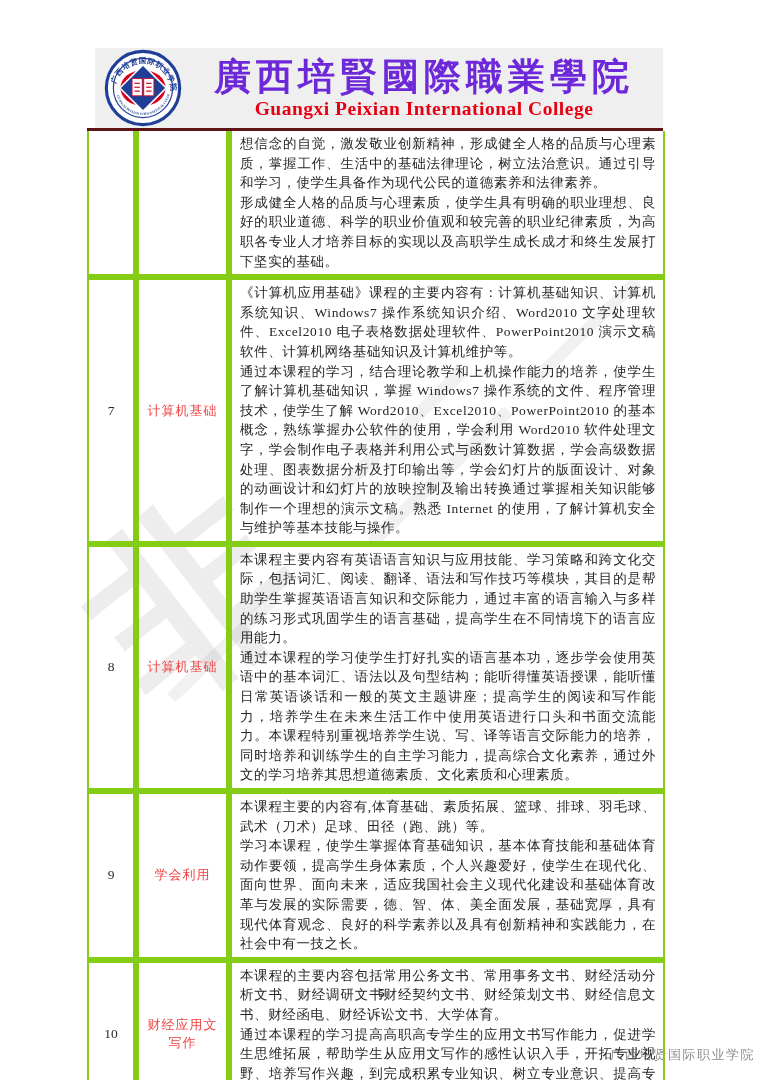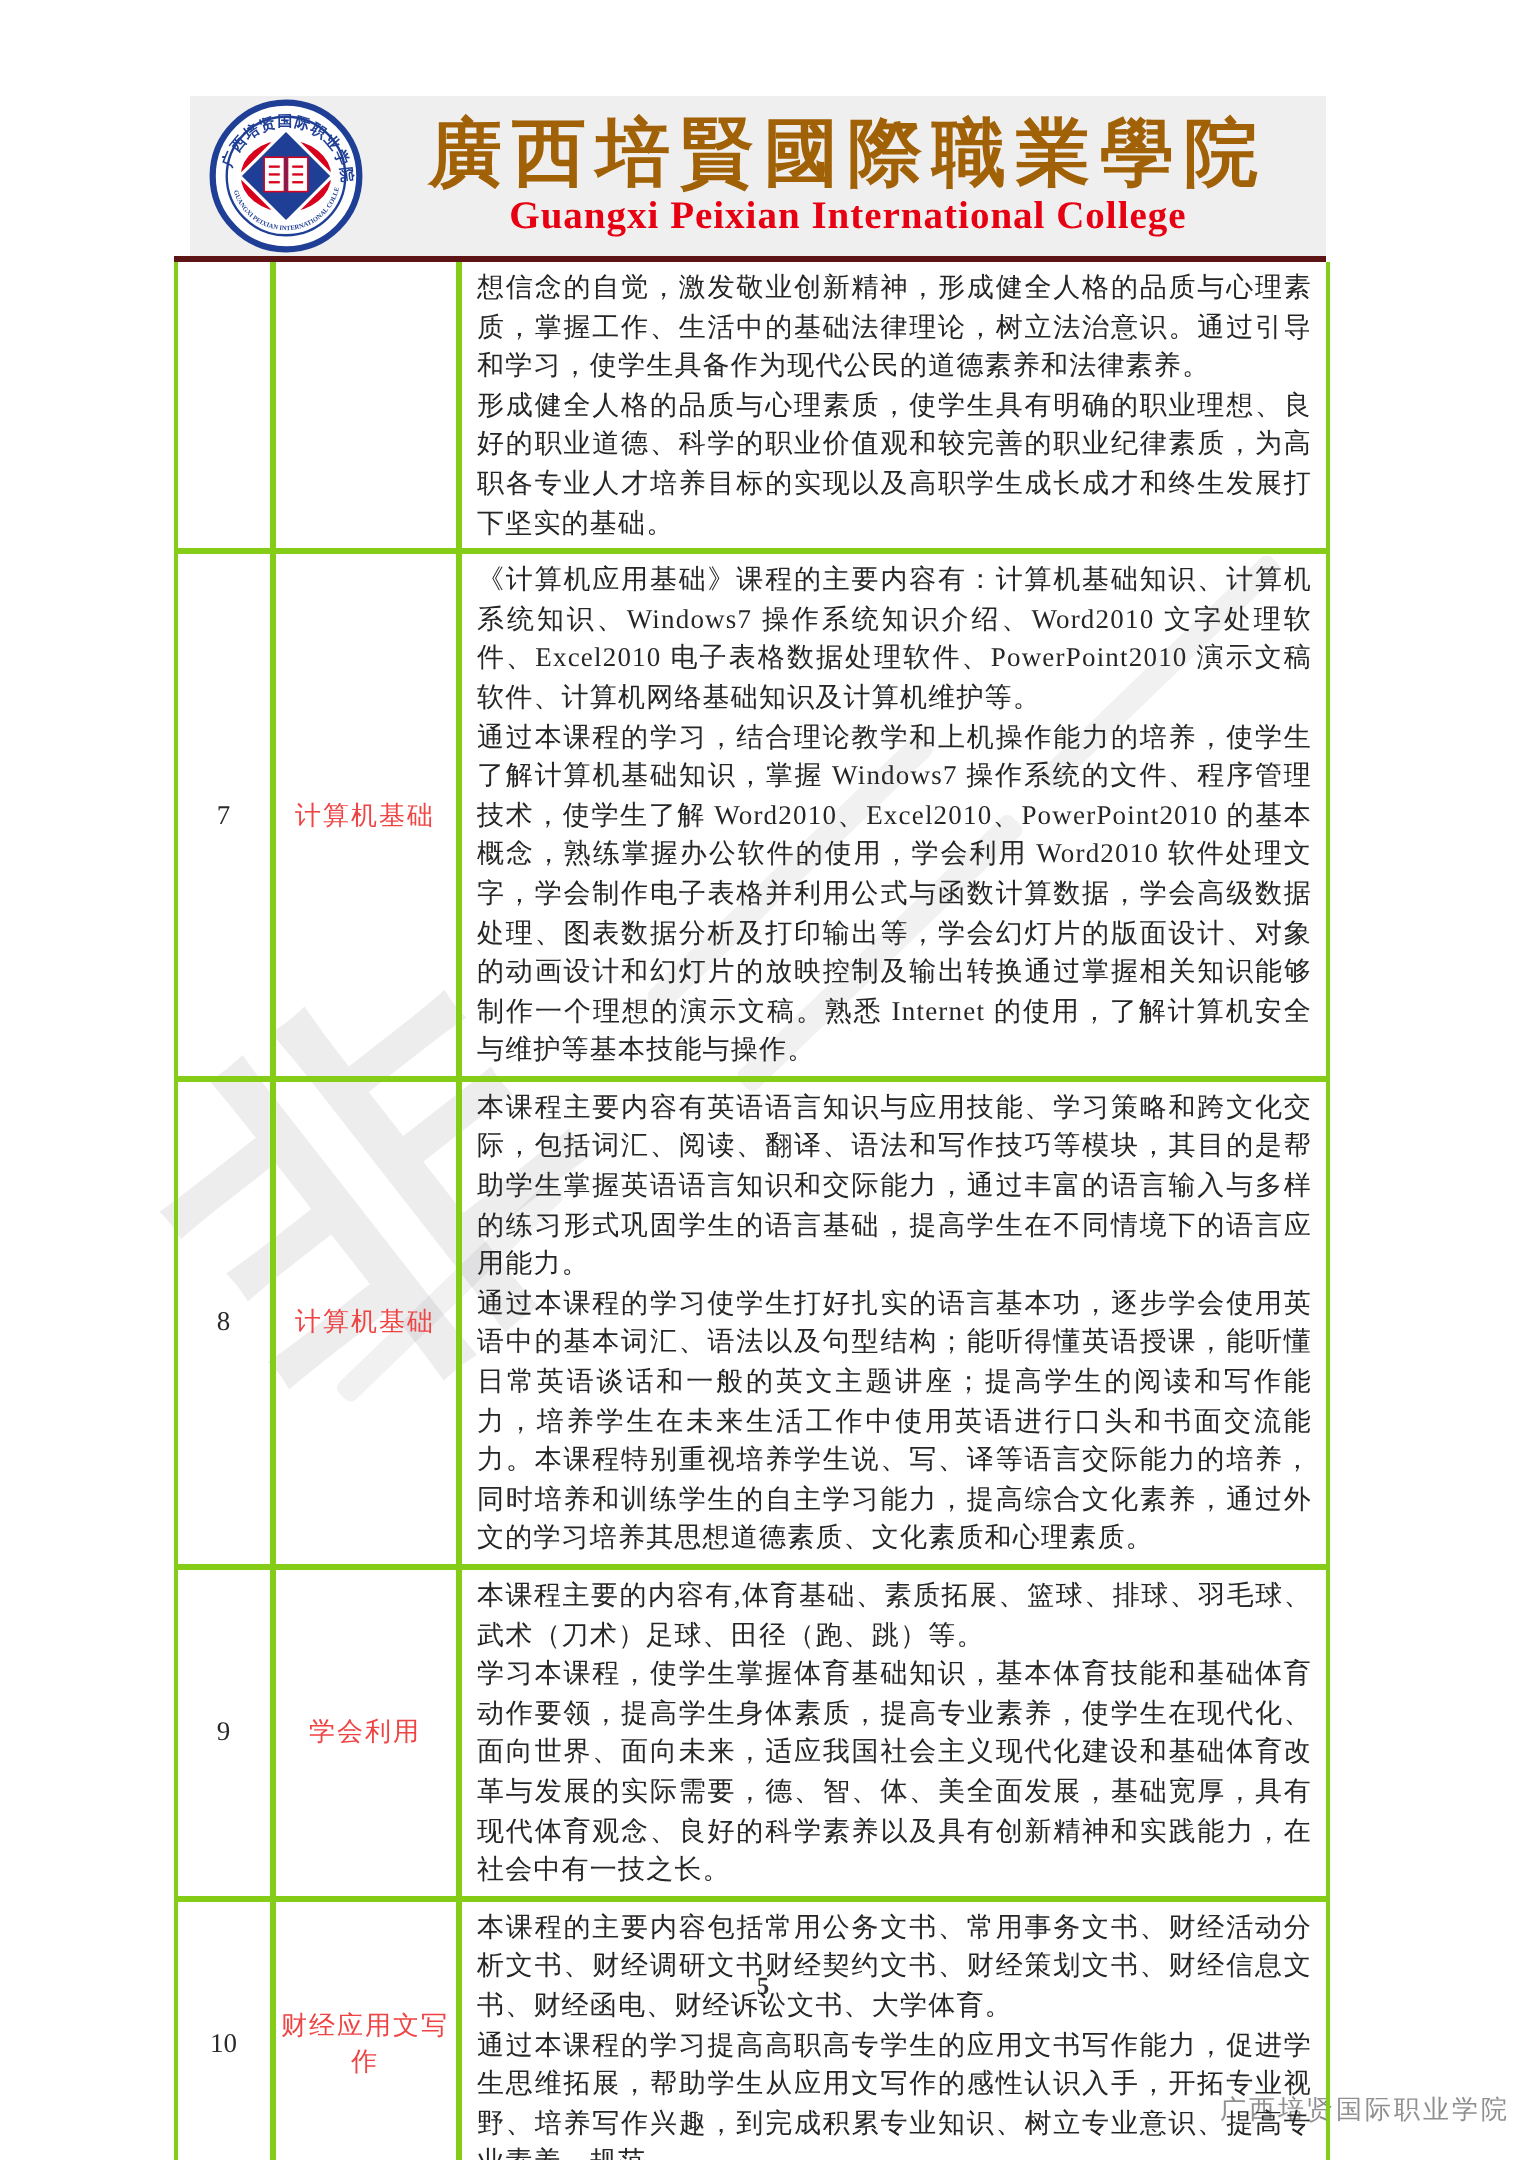--- a/index.html
+++ b/index.html
@@ -7,22 +7,22 @@
   body { position: relative; font-family: "Liberation Serif", "DejaVu Serif", serif; color: #262626; }
 
   
   .header-band {
     position: absolute; left: 95px; top: 48px; width: 568px; height: 80px;
     background: #f0eff0; display: flex; align-items: center; padding: 2px 4px;
   }
   .logo-wrap { width: 80px; height: 78px; flex: 0 0 auto; margin-left: 4px; }
   .titles { flex: 1; text-align: center; padding-left: 6px; }
   .title-zh {
-    color: #a16207; font-size: 37px; font-weight: bold; letter-spacing: 5px;
-    line-height: 42px; font-family: Liberation Sans, sans-serif; white-space: nowrap;
+    color: #6d28d9; font-size: 37px; font-weight: bold; letter-spacing: 5px;
+    line-height: 42px; font-family: Liberation Serif, serif; white-space: nowrap;
   }
   .title-en {
     color: #e60012; font-size: 19.5px; font-weight: bold; letter-spacing: 0.5px;
     line-height: 22px; font-family: "Liberation Serif", serif; white-space: nowrap;
   }
   .header-rule {
     position: absolute; left: 87px; top: 128px; width: 576px; height: 3px;
     background: #5c1414;
   }
 
@@ -37,21 +37,21 @@
   .wm-bar2 { left: 345px; top: 470px; width: 190px; height: 13px; transform: rotate(-44deg); }
   .wm-bar3 { left: 500px; top: 330px; width: 160px; height: 12px; transform: rotate(-44deg); }
   .wm-bar4 { left: 150px; top: 640px; width: 150px; height: 12px; transform: rotate(-44deg); }
 
   
   table.course-table {
     position: absolute; left: 87px; top: 131px; width: 576px; z-index: 1;
     border-collapse: collapse; table-layout: fixed; background: transparent;
   }
   .course-table td {
-    border: 3px solid #84cc16; vertical-align: middle; background: transparent;
+    border: 6px solid #84cc16; vertical-align: middle; background: transparent;
   }
   .course-table tr > td:first-child { border-left-width: 2px; }
   .course-table tr > td:last-child { border-right-width: 2px; border-radius: 32px; }
   .course-table tr:last-child > td { border-bottom-width: 2px; }
   .course-table tr:first-child > td { border-top: none; }
   td.cell-no {
     text-align: center; font-size: 13.5px; color: #2a2a2a; width: 48px;
   }
   td.cell-name {
     text-align: center; font-size: 13px; letter-spacing: 1px; color: #ef4444;
@@ -149,21 +149,21 @@
       <td class="cell-desc">
         <p>本课程主要内容有英语语言知识与应用技能、学习策略和跨文化交际，包括词汇、阅读、翻译、语法和写作技巧等模块，其目的是帮助学生掌握英语语言知识和交际能力，通过丰富的语言输入与多样的练习形式巩固学生的语言基础，提高学生在不同情境下的语言应用能力。</p>
         <p>通过本课程的学习使学生打好扎实的语言基本功，逐步学会使用英语中的基本词汇、语法以及句型结构；能听得懂英语授课，能听懂日常英语谈话和一般的英文主题讲座；提高学生的阅读和写作能力，培养学生在未来生活工作中使用英语进行口头和书面交流能力。本课程特别重视培养学生说、写、译等语言交际能力的培养，同时培养和训练学生的自主学习能力，提高综合文化素养，通过外文的学习培养其思想道德素质、文化素质和心理素质。</p>
       </td>
     </tr>
     <tr style="height:143px;">
       <td class="cell-no">9</td>
       <td class="cell-name">学会利用</td>
       <td class="cell-desc">
         <p>本课程主要的内容有,体育基础、素质拓展、篮球、排球、羽毛球、武术（刀术）足球、田径（跑、跳）等。</p>
-        <p>学习本课程，使学生掌握体育基础知识，基本体育技能和基础体育动作要领，提高学生身体素质，提高专业素养，使学生在现代化、面向世界、面向未来，适应我国社会主义现代化建设和基础体育改革与发展的实际需要，德、智、体、美全面发展，基础宽厚，具有现代体育观念、良好的科学素养以及具有创新精神和实践能力，在社会中有一技之长。</p>
+        <p>学习本课程，使学生掌握体育基础知识，基本体育技能和基础体育动作要领，提高学生身体素质，个人兴趣爱好，使学生在现代化、面向世界、面向未来，适应我国社会主义现代化建设和基础体育改革与发展的实际需要，德、智、体、美全面发展，基础宽厚，具有现代体育观念、良好的科学素养以及具有创新精神和实践能力，在社会中有一技之长。</p>
       </td>
     </tr>
     <tr style="height:118px;">
       <td class="cell-no">10</td>
       <td class="cell-name">财经应用文写作</td>
       <td class="cell-desc">
         <p>本课程的主要内容包括常用公务文书、常用事务文书、财经活动分析文书、财经调研文书财经契约文书、财经策划文书、财经信息文书、财经函电、财经诉讼文书、大学体育。</p>
         <p>通过本课程的学习提高高职高专学生的应用文书写作能力，促进学生思维拓展，帮助学生从应用文写作的感性认识入手，开拓专业视野、培养写作兴趣，到完成积累专业知识、树立专业意识、提高专业素养、规范</p>
       </td>
     </tr>

